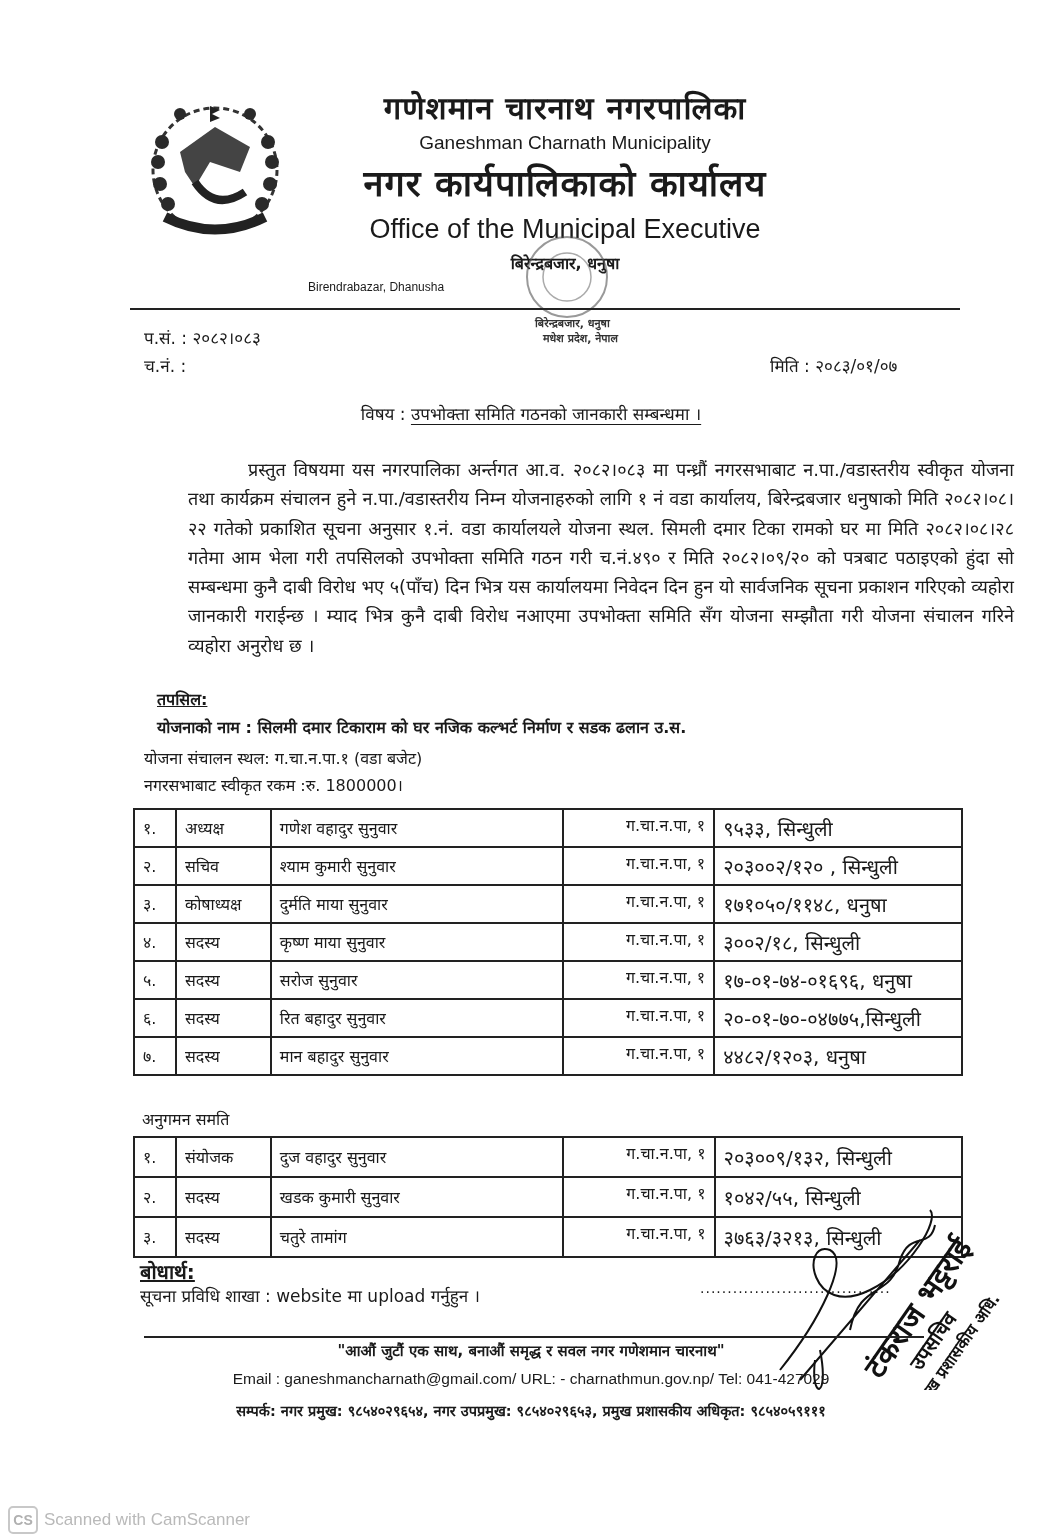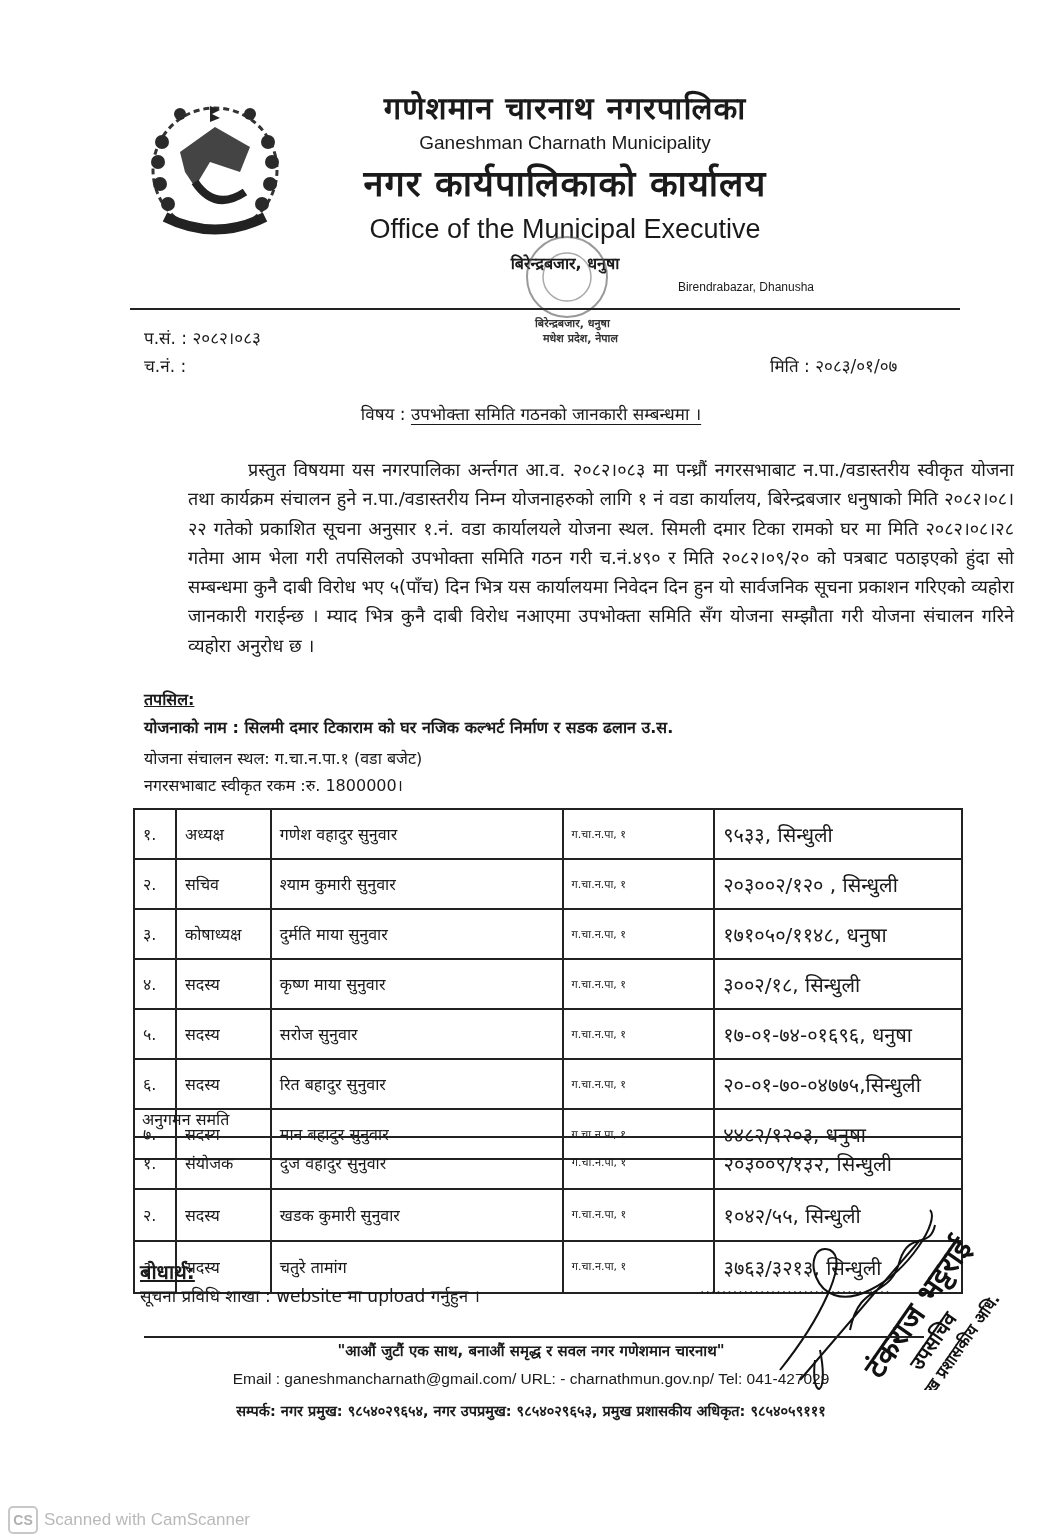--- a/index.html
+++ b/index.html
@@ -7,35 +7,35 @@
     width:1062px; height:1539px; background:#ffffff; position:relative; overflow:hidden;
     font-family:"DejaVu Sans", sans-serif; color:#1a1a1a;
   }
   .abs { position:absolute; }
   .emblem { left:140px; top:92px; width:150px; height:150px; }
   .h-np1 { left:300px; top:86px; width:530px; text-align:center; font-size:31px; font-weight:bold; letter-spacing:1px; }
   .h-en1 { left:300px; top:132px; width:530px; text-align:center; font-size:19px; font-family:"Liberation Sans", sans-serif; }
   .h-np2 { left:300px; top:158px; width:530px; text-align:center; font-size:36px; font-weight:bold; letter-spacing:1px; }
   .h-en2 { left:300px; top:214px; width:530px; text-align:center; font-size:27px; font-family:"Liberation Sans", sans-serif; }
   .h-np3 { left:300px; top:252px; width:530px; text-align:center; font-size:16px; font-weight:bold; }
-  .h-en3 { left:284px; top:280px; width:530px; text-align:right; font-size:12px; font-family:"Liberation Sans", sans-serif; }
+  .h-en3 { left:308px; top:280px; width:530px; text-align:left; font-size:12px; font-family:"Liberation Sans", sans-serif; }
   .rule-top { left:130px; top:308px; width:830px; height:2px; background:#222; }
   .seal { left:505px; top:232px; width:125px; height:115px; }
   .ref { left:144px; font-size:17px; }
   .date { left:770px; top:354px; font-size:17px; }
   .subject { left:0; width:1062px; text-align:center; top:402px; font-size:17px; }
   .subject u { text-underline-offset:4px; }
   .para { left:144px; top:455px; width:826px; font-size:18px; line-height:29.3px; text-align:justify;margin-left:44px; }
   .para .indent { display:inline-block; width:60px; }
   .label { left:144px; font-size:16px; }
-  .label.bold { font-weight:bold; }
+  .label.bold { font-weight:bold;margin-left:13px; }
   table { position:absolute; border-collapse:collapse; font-size:16px; }
   td, th { border:2px solid #222; padding:0 8px; font-weight:normal; }
   th { text-align:center; line-height:22px; }
-  td.addr { text-align:left; font-size:11px; vertical-align:top; padding-top:16px; }
+  td.addr { text-align:right; font-size:16px; vertical-align:top; padding-top:4px; }
   td.id { font-size:20px; }
   .t1 { left:133px; top:808px; width:830px; }
   .t1 tr.body td { height:32px; }
   .t2 { left:133px; top:1136px; width:830px; }
   .t2 tr.body td { height:34px; }
   .monitor { left:142px; top:1108px; font-size:16px; }
   .bodharth { left:140px; top:1258px; font-size:20px; font-weight:bold; text-decoration:underline; }
   .itline { left:140px; top:1284px; font-size:17px; }
   .dots { left:700px; top:1280px; font-size:14px; letter-spacing:1px; }
   .sig { left:760px; top:1200px; width:300px; height:190px; }

